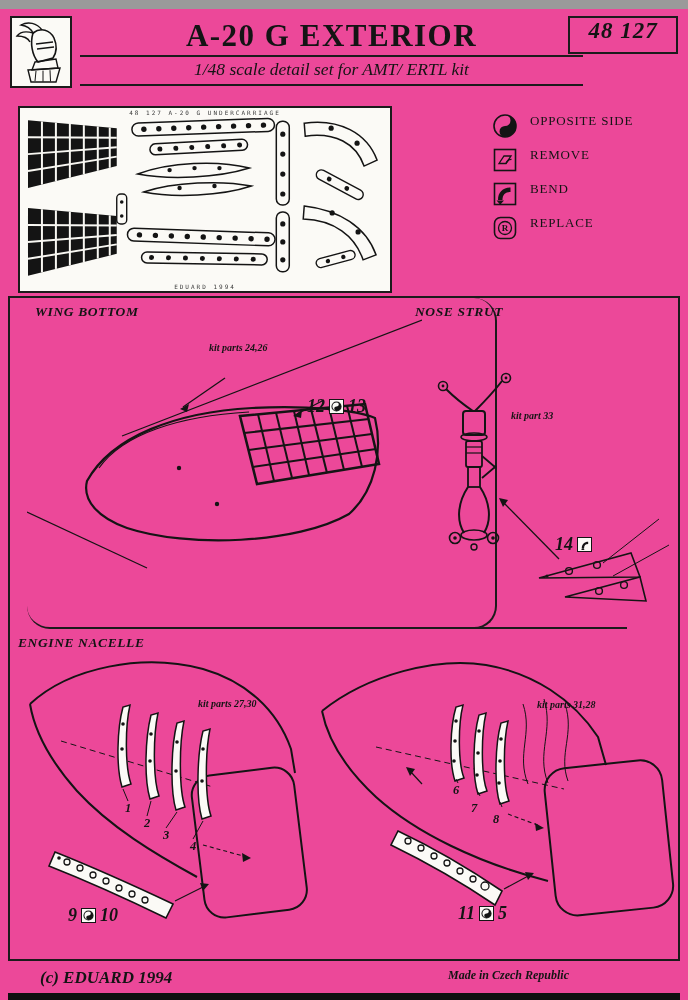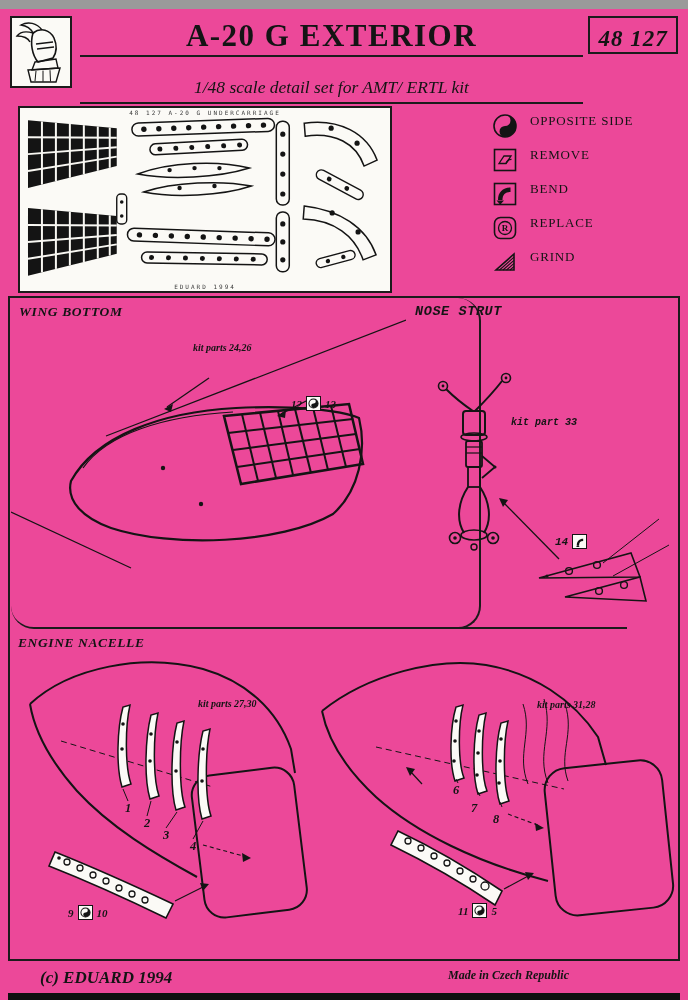--- a/index.html
+++ b/index.html
@@ -11,45 +11,45 @@
     overflow:hidden; margin:9px auto;
   }
   svg { display:block; }
   .stroke { stroke:#141414; fill:none; }
 
   
   .logo-box { position:absolute; left:10px; top:7px; width:62px; height:72px; border:2px solid #1b1b1b; background:#fbfaf6; }
   .title-wrap { position:absolute; left:80px; top:10px; width:503px; text-align:center; }
   .title { font-size:31px; font-weight:bold; letter-spacing:1.5px; line-height:34px; }
   .hdr-rule { border-top:2px solid #1b1b1b; margin-top:2px; }
-  .subtitle { font-style:italic; font-size:17.5px; line-height:22px; padding:19px 0 2px; }
-  .kitno { position:absolute; right:10px; top:7px; width:90px; height:38px; border:2px solid #1b1b1b;
-           display:flex; align-items:flex-end; justify-content:center;
+  .subtitle { font-style:italic; font-size:17.5px; line-height:22px; padding:1px 0 2px; }
+  .kitno { position:absolute; right:10px; top:7px; width:110px; height:38px; border:2px solid #1b1b1b;
+           display:flex; align-items:flex-start; justify-content:center;
            font-size:23px; font-weight:bold; font-style:italic; letter-spacing:1px; }
 
   
   .fret { position:absolute; left:18px; top:97px; width:374px; height:187px; border:2px solid #1b1b1b; background:#fbfaf6; }
   .fret-label { position:absolute; width:100%; text-align:center; font-size:6px; letter-spacing:2px; color:#3a3a3a; font-family:"DejaVu Sans Mono", monospace; }
   .fret-label.top { top:1px; } .fret-label.bot { bottom:1px; }
   .legend { position:absolute; left:492px; top:104px; width:190px; }
   .lrow { display:flex; margin-bottom:8px; height:26px; }
   .licon { width:26px; height:26px; margin-right:12px; flex:0 0 26px; }
   .llabel { font-size:13px; letter-spacing:.8px; }
 
   
   .mainbox { position:absolute; left:8px; top:287px; width:672px; height:665px; border:2px solid #1b1b1b; }
   .panel { position:absolute; }
-  .panel-wing { left:1px; top:0; width:470px; height:331px; border-right:2px solid #1b1b1b; border-bottom:2px solid #1b1b1b;border-radius:23px; }
+  .panel-wing { left:17px; top:0; width:470px; height:331px; border-right:2px solid #1b1b1b; border-bottom:2px solid #1b1b1b;border-radius:23px; }
   .panel-nose { left:397px; top:0; width:271px; height:331px; border-bottom:2px solid #1b1b1b; width:271px; }
-  .panel-nose { width:220px;font-family:Liberation Mono, monospace; }
+  .panel-nose { width:220px; }
   .panel-engine { left:0; top:331px; width:616px; height:330px; }
   .p-title { position:absolute; top:6px; left:8px; font-size:13.5px; font-weight:bold; font-style:italic; letter-spacing:.6px; }
   .kitparts { position:absolute; font-size:10px; font-weight:bold; font-style:italic; white-space:nowrap; }
   .pnumrow { position:absolute; display:flex; align-items:center; gap:4px; font-size:12.5px; font-weight:bold; font-style:italic; }
-  .pnum { font-size:11px; font-weight:bold; font-style:italic; }
+  .pnum { font-size:18px; font-weight:bold; font-style:italic; }
   .num-abs { position:absolute; font-size:12.5px; font-weight:bold; font-style:italic; }
   .symbox { width:15px; height:15px; border:1.5px solid #141414; background:#fbfaf6;
             display:inline-flex; align-items:center; justify-content:center; }
   .dwg { position:absolute; left:0; top:18px; }
 
   
   .foot-left { position:absolute; left:40px; top:959px; font-size:17px; font-weight:bold; font-style:italic; }
   .foot-right { position:absolute; left:448px; top:959px; font-size:12px; font-weight:bold; font-style:italic; }
   .bar { position:absolute; left:8px; top:984px; width:672px; height:13px; background:#101010; }
 </style>
@@ -208,30 +208,20 @@
       </svg>
       <span class="llabel">BEND</span>
     </div>
     <div class="lrow">
       <svg class="licon" viewBox="0 0 26 26">
         <rect x="2.5" y="2.5" width="21" height="21" rx="6" class="stroke" stroke-width="1.6"></rect>
         <circle cx="13" cy="13" r="6.5" class="stroke" stroke-width="1.3"></circle>
         <text x="13" y="16.3" text-anchor="middle" font-size="9" font-weight="bold" font-family="Liberation Serif, serif" fill="#141414">R</text>
       </svg>
       <span class="llabel">REPLACE</span>
-    </div>
-    <div class="lrow">
-      <svg class="licon" viewBox="0 0 26 26">
-        <polygon points="4,21 22,21 22,5" class="stroke" stroke-width="1.6"></polygon>
-        <line x1="7.5" y1="21" x2="22" y2="8.2" class="stroke" stroke-width="1.1"></line>
-        <line x1="11" y1="21" x2="22" y2="11.3" class="stroke" stroke-width="1.1"></line>
-        <line x1="14.5" y1="21" x2="22" y2="14.4" class="stroke" stroke-width="1.1"></line>
-        <line x1="18" y1="21" x2="22" y2="17.5" class="stroke" stroke-width="1.1"></line>
-      </svg>
-      <span class="llabel">GRIND</span>
     </div>
   </div>
 
   <div class="mainbox">
 
     <div class="panel panel-wing">
       <span class="p-title">WING BOTTOM</span>
       <svg class="dwg" viewBox="0 0 395 310" width="395" height="310">
         <line x1="95" y1="120" x2="395" y2="4" class="stroke" stroke-width="1.2"></line>
         <line x1="0" y1="196" x2="120" y2="252" class="stroke" stroke-width="1.2"></line>
@@ -304,21 +294,21 @@
         <line x1="206" y1="260" x2="262" y2="229" class="stroke" stroke-width="1"></line>
 
         <polygon points="132,262 224,237 233,261" class="stroke" stroke-width="1.6"></polygon>
         <circle cx="162" cy="255" r="3.4" class="stroke" stroke-width="1.4"></circle>
         <circle cx="190" cy="249" r="3.4" class="stroke" stroke-width="1.4"></circle>
         <circle cx="140" cy="260" r="1.5" fill="#141414"></circle>
         <polygon points="158,281 233,261 239,285" class="stroke" stroke-width="1.6"></polygon>
         <circle cx="192" cy="275" r="3.4" class="stroke" stroke-width="1.4"></circle>
         <circle cx="217" cy="269" r="3.4" class="stroke" stroke-width="1.4"></circle>
       </svg>
-      <span class="kitparts" style="left:104px; top:119px;text-align:right;">kit part 33</span>
+      <span class="kitparts" style="left:104px; top:112px;text-align:right;">kit part 33</span>
       <div class="pnumrow" style="left:148px; top:236px;">
         <span class="pnum">14</span>
         <span class="symbox">
           <svg viewBox="0 0 12 12" width="11" height="11">
               <path d="M3,10.5 C3,5.5 6,3 10,3 L10,5.5 C7,5.5 5.5,7 5.5,10.5 Z" fill="#141414"></path>
               <polygon points="2.2,10.8 6.2,10.8 4.2,13" fill="#141414"></polygon>
             </svg>
         </span>
       </div>
     </div>

